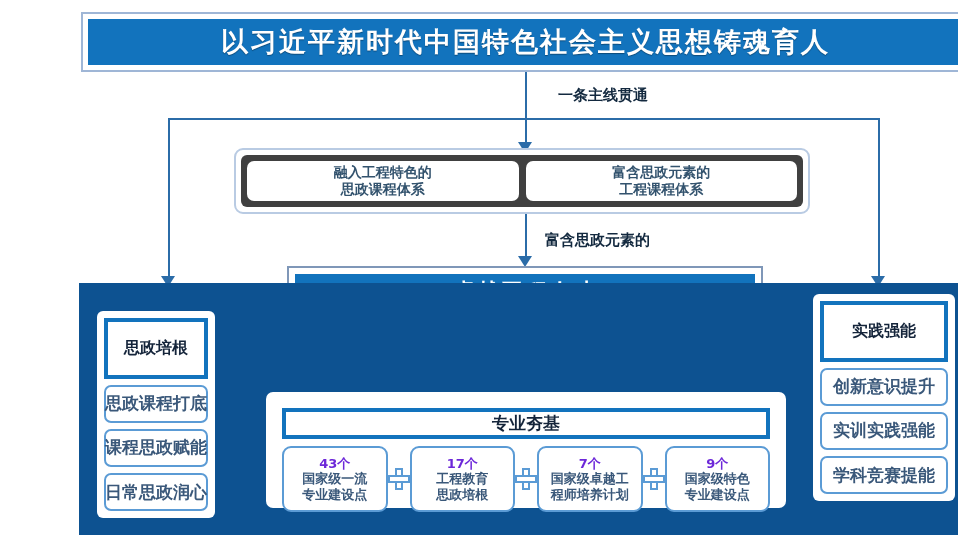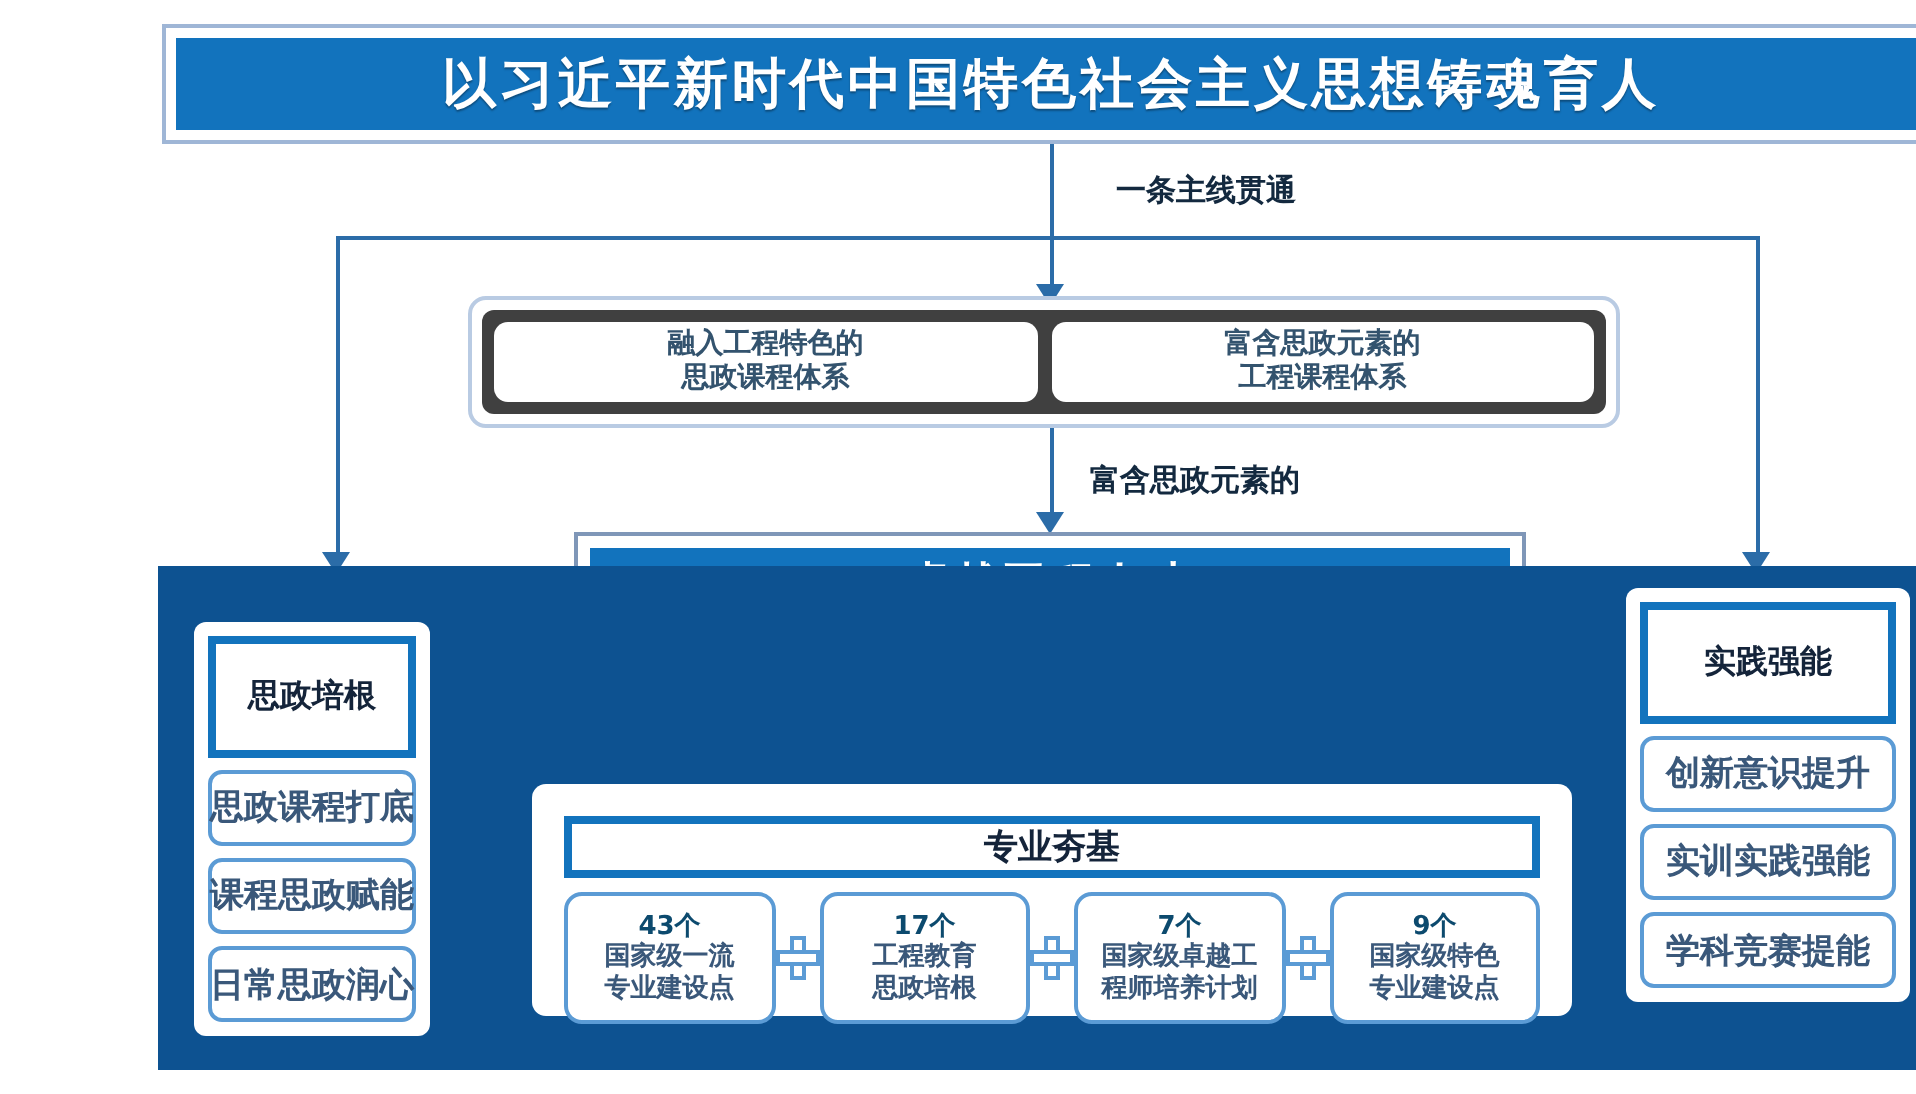--- a/index.html
+++ b/index.html
@@ -98,21 +98,21 @@
     display:flex;align-items:center;justify-content:center;
     font-size:17px;font-weight:bold;color:#14243a;
   }
   .major-row{display:flex;align-items:center;justify-content:space-between;flex:1;}
   .major-card{
     border:2px solid #5b9bd5;background:#ffffff;border-radius:9px;
     width:106px;height:62px;
     display:flex;flex-direction:column;align-items:center;justify-content:center;
     font-size:13px;font-weight:bold;color:#3a587a;line-height:1.2;
   }
-  .major-card .num{color:#0c4a6e;}
+  .major-card .num{color:#6d28d9;}
   .plus-ico{position:relative;width:22px;height:22px;flex:0 0 22px;}
   .plus-ico:before,.plus-ico:after{
     content:"";position:absolute;background:#ffffff;border:2px solid #5b9bd5;box-sizing:border-box;
   }
   .plus-ico:before{left:7px;top:0;width:8px;height:22px;}
   .plus-ico:after{left:0;top:7px;width:22px;height:8px;}
   .plus-mask{position:absolute;left:9px;top:9px;width:4px;height:4px;background:#ffffff;}
 </style>
 </head>
 <body>

